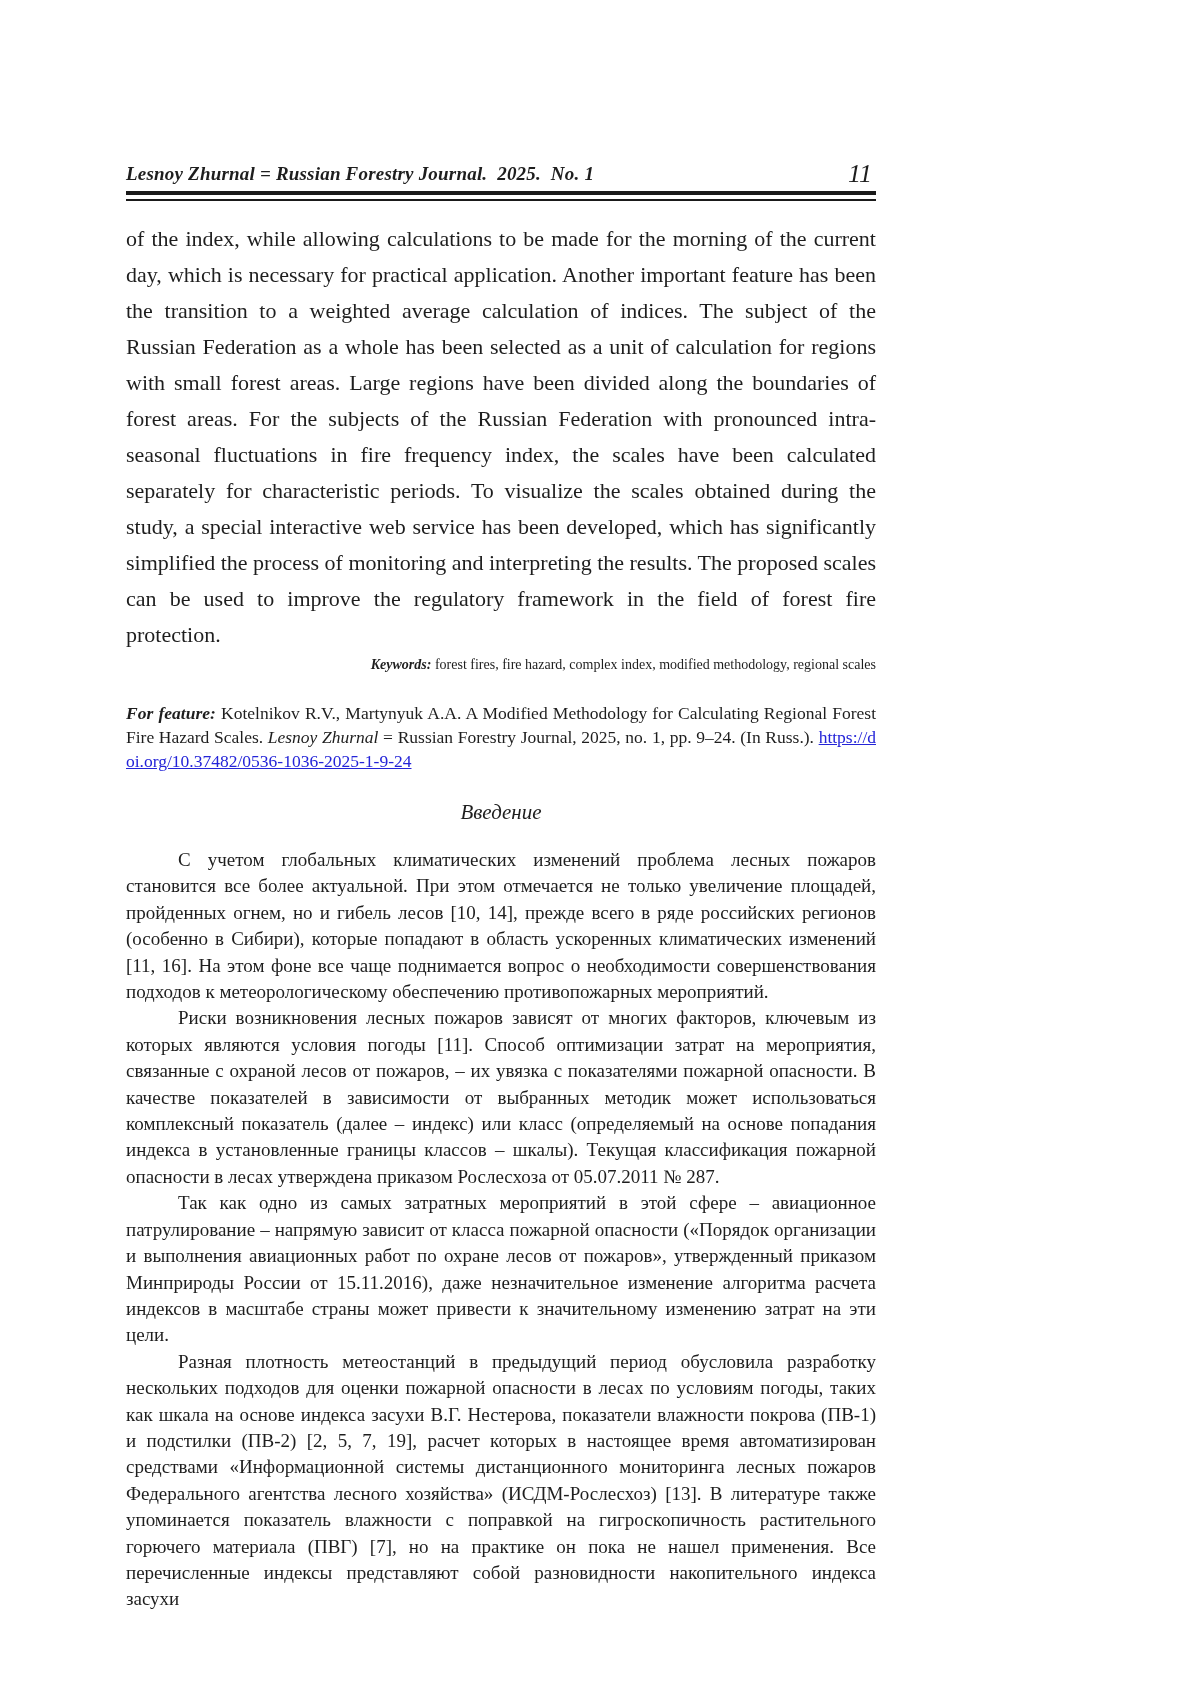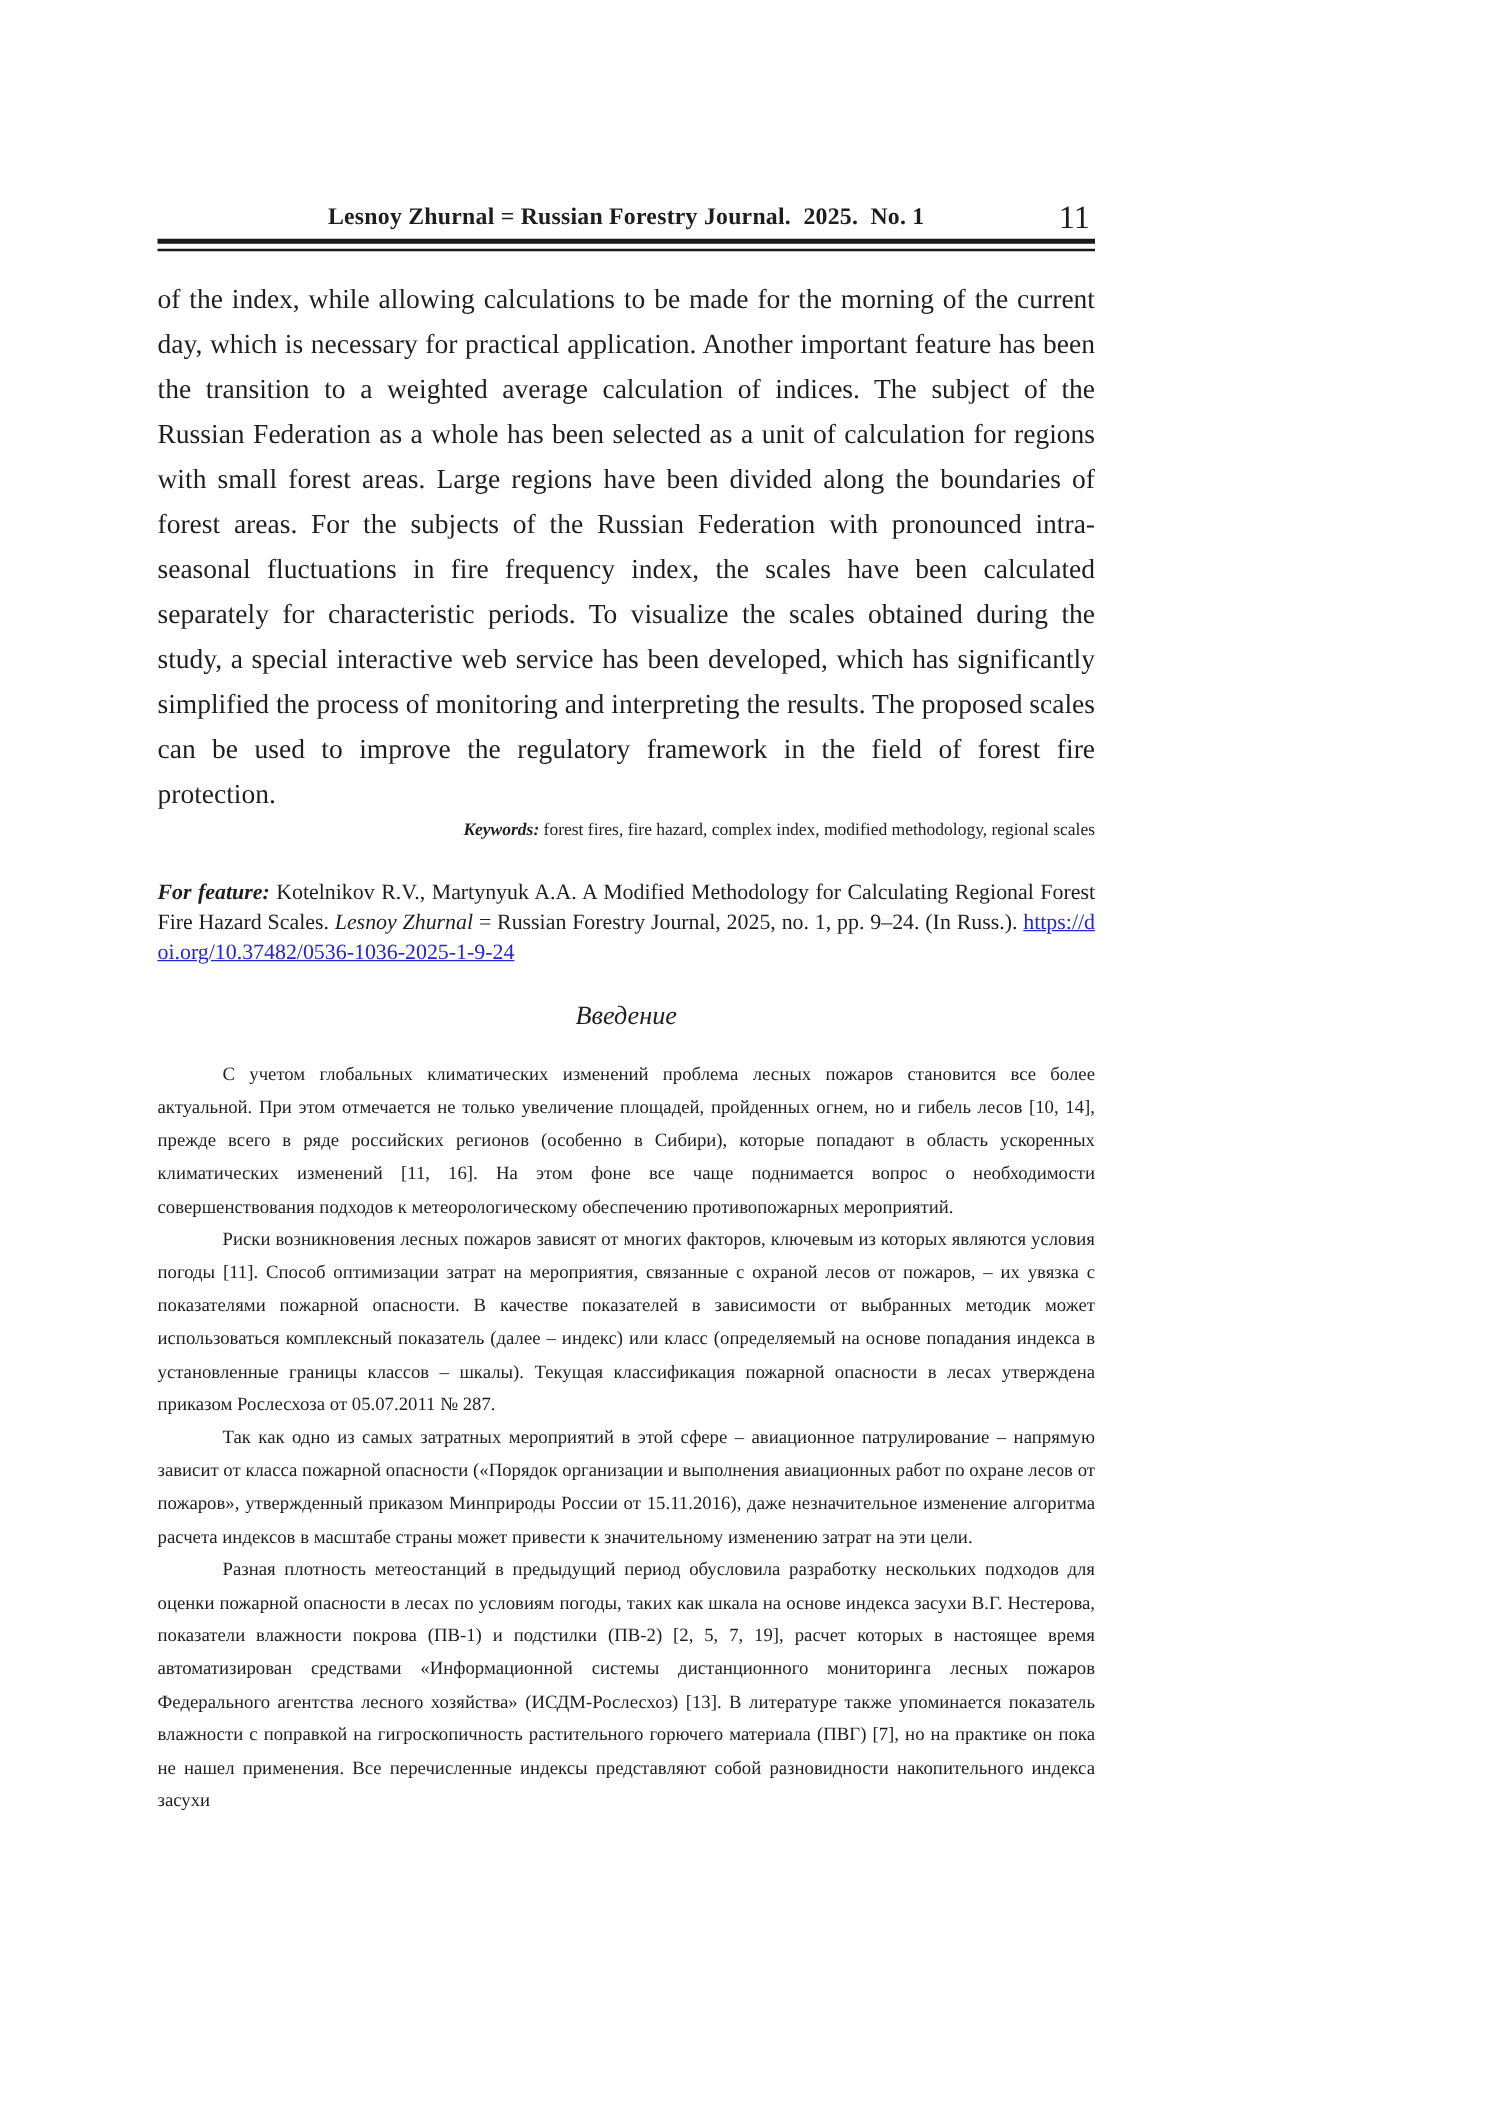--- a/index.html
+++ b/index.html
@@ -18,21 +18,22 @@
   .content {
     position: absolute;
     left: 126px; top: 0;
     width: 750px;
     padding-top: 162px;
   }
   
   .running-header {
     position: relative;
     height: 24px;
-    text-align: center;
+    text-align: left;
+    font-style: italic;
   }
   .journal-line {
     font-weight: bold;
     font-size: 19px;
     line-height: 24px;
     white-space: pre-wrap;
     letter-spacing: 0.2px;
   }
   .page-num {
     position: absolute;
@@ -78,21 +79,21 @@
     margin-top: 26px;
     font-size: 21px;
     line-height: 26px;
     font-weight: normal;
     font-style: italic;
     text-align: center;
   }
   
   .body-start { margin-top: 22px; }
   .body-para {
-    font-size: 15px;
+    font-size: 19px;
     line-height: 26.4px;
     text-align: justify;
     text-indent: 52px;
   }
 </style>
 </head>
 <body>
 
 <div class="page">
   <div class="content">

